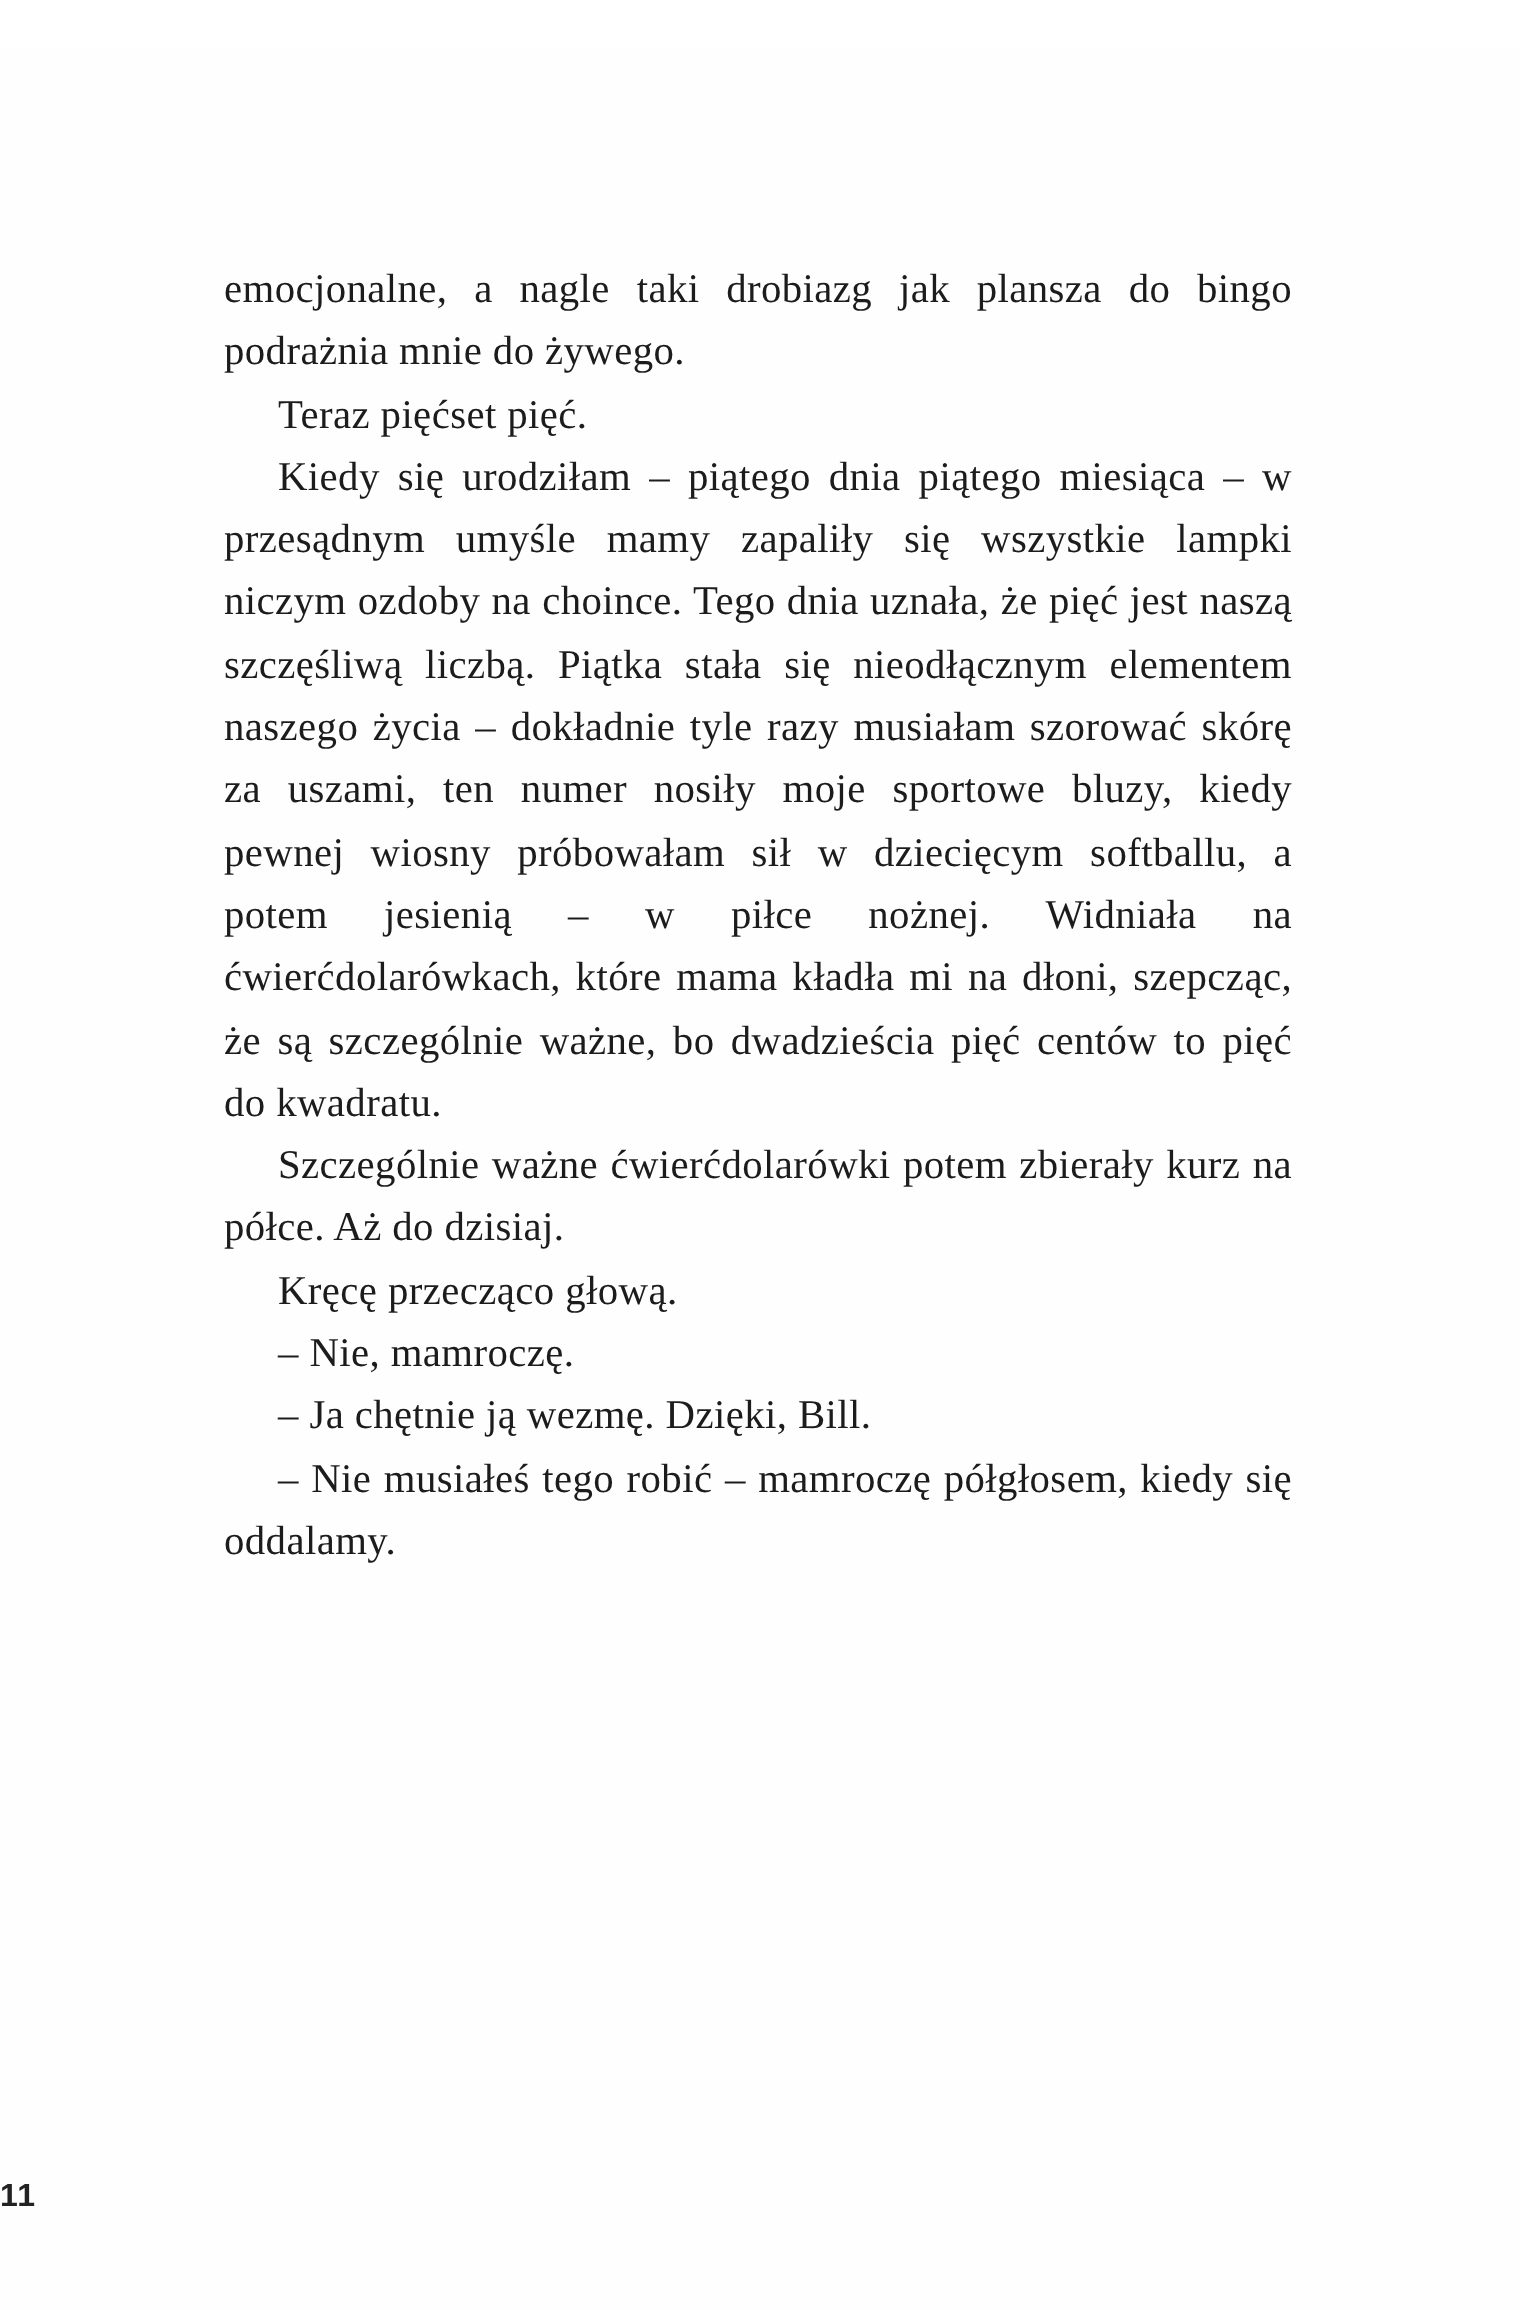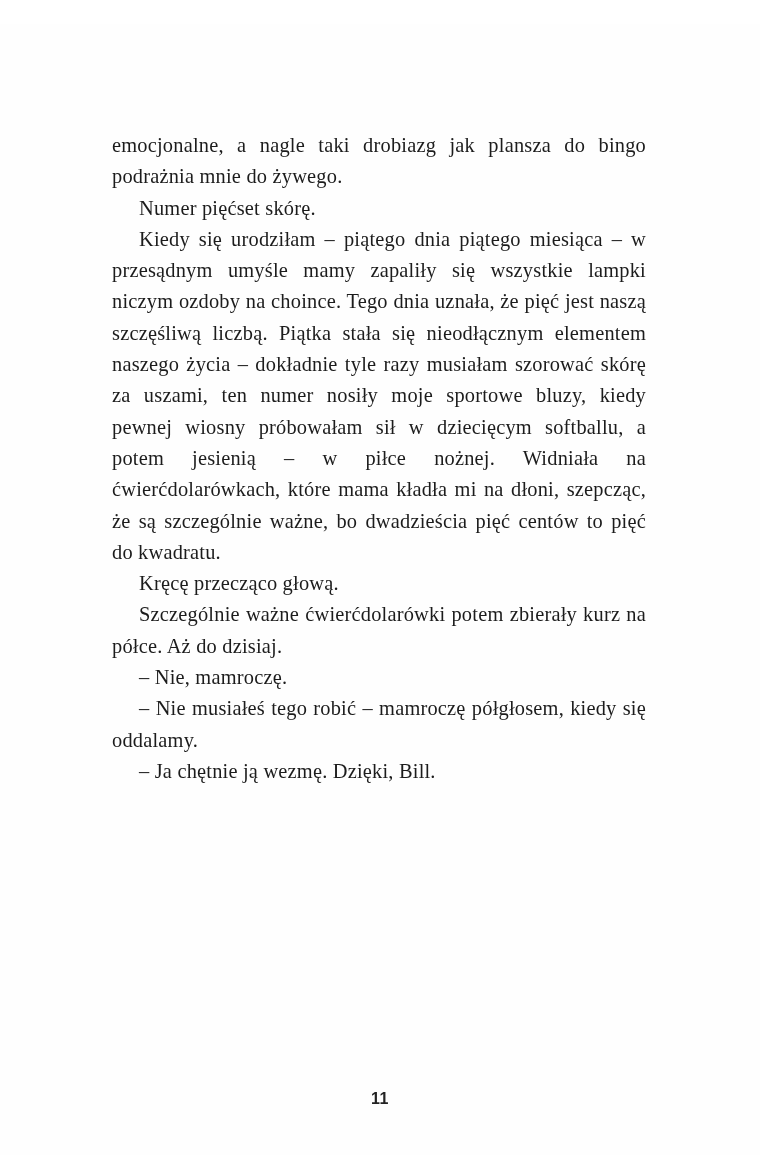--- a/index.html
+++ b/index.html
@@ -62,39 +62,39 @@
   
   .para {
     text-align-last: left;
   }
 
   .folio {
     position: absolute;
     left: 0;
     right: 0;
     top: 1066px;
-    text-align: center;
+    text-align: left;
     font-family: "Liberation Sans", "DejaVu Sans", sans-serif;
     font-size: 16px;
     font-weight: 700;
     letter-spacing: 0.04em;
     color: #222222;
   }
 </style>
 </head>
 <body>
 
 <div class="page">
 
   <div class="text-block">
     <p class="para continuation">emocjonalne, a nagle taki drobiazg jak plansza do bingo podrażnia mnie do żywego.</p>
-    <p class="para indent">Numer pięćset skórę.</p>
+    <p class="para indent">Teraz pięćset pięć.</p>
     <p class="para indent">Kiedy się urodziłam – piątego dnia piątego miesiąca – w przesądnym umyśle mamy zapaliły się wszystkie lampki niczym ozdoby na choince. Tego dnia uznała, że pięć jest naszą szczęśliwą liczbą. Piątka stała się nieodłącznym elementem naszego życia – dokładnie tyle razy musiałam szorować skórę za uszami, ten numer nosiły moje sportowe bluzy, kiedy pewnej wiosny próbowałam sił w dziecięcym softballu, a potem jesienią – w piłce nożnej. Widniała na ćwierćdolarówkach, które mama kładła mi na dłoni, szepcząc, że są szczególnie ważne, bo dwadzieścia pięć centów to pięć do kwadratu.</p>
+    <p class="para indent">Szczególnie ważne ćwierćdolarówki potem zbierały kurz na półce. Aż do dzisiaj.</p>
     <p class="para indent">Kręcę przecząco głową.</p>
-    <p class="para indent">Szczególnie ważne ćwierćdolarówki potem zbierały kurz na półce. Aż do dzisiaj.</p>
     <p class="para dialogue">– Nie, mamroczę.</p>
+    <p class="para dialogue">– Ja chętnie ją wezmę. Dzięki, Bill.</p>
     <p class="para dialogue">– Nie musiałeś tego robić – mamroczę półgłosem, kiedy się oddalamy.</p>
-    <p class="para dialogue">– Ja chętnie ją wezmę. Dzięki, Bill.</p>
   </div>
 
   <div class="folio">11</div>
 
 </div>
 
 </body></html>

